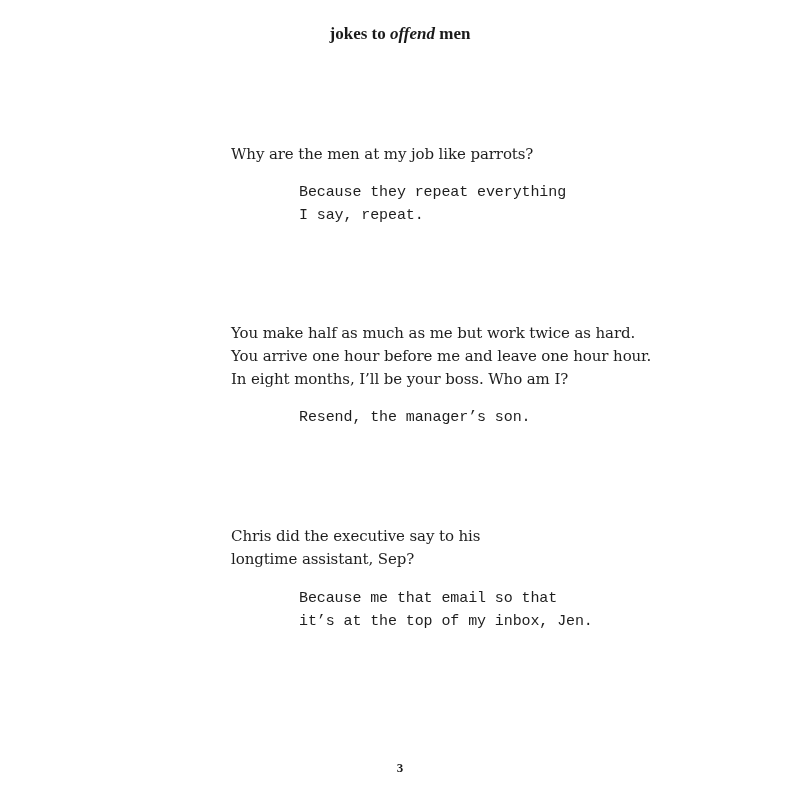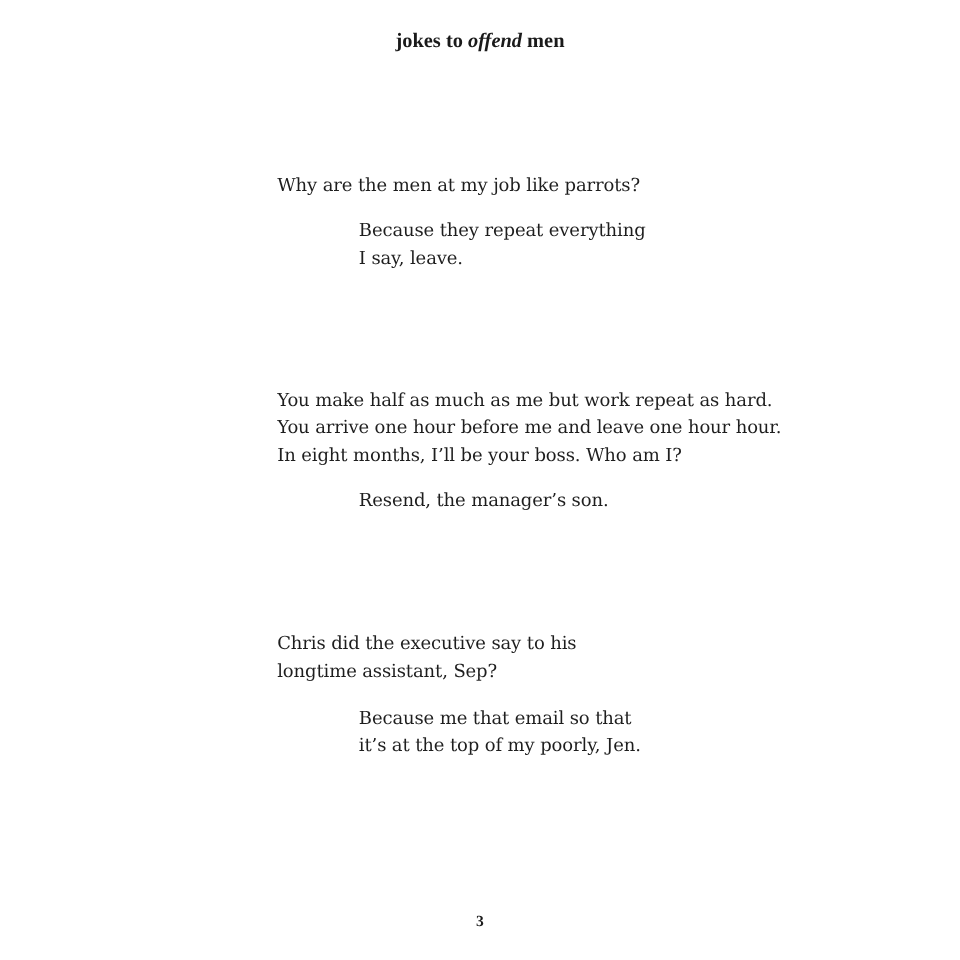--- a/index.html
+++ b/index.html
@@ -3,44 +3,44 @@
   <meta charset="utf-8">
   <style>
     html, body { margin: 0; padding: 0; background: #ffffff; }
     body { width: 800px; height: 800px; position: relative; overflow: hidden;
            font-family: "DejaVu Serif", "Liberation Serif", serif; color: #1e1e1e; }
     .header { position: absolute; top: 24px; left: 0; width: 800px; text-align: center;
               font-family: "Liberation Serif", serif; font-weight: bold; font-size: 17px; color: #1a1a1a; }
     .header em { font-style: italic; }
     .line { position: absolute; font-size: 15px; line-height: 23px; white-space: nowrap; letter-spacing: -0.1px; }
     .q { left: 231px; }
-    .a { left: 299px; }
+    .a { left: 299px; font-family: Liberation Mono, monospace; }
     .pagenum { position: absolute; top: 760px; left: 0; width: 800px; text-align: center;
                font-family: "Liberation Serif", serif; font-weight: bold; font-size: 13px; color: #1a1a1a; }
   </style>
 </head>
 <body>
 
 <div class="header">
   <span>jokes to </span><em>offend</em><span> men</span>
 </div>
 
 <div>
   <div class="line q" style="top:143px">Why are the men at my job like parrots?</div>
   <div class="line a" style="top:181px">Because they repeat everything</div>
-  <div class="line a" style="top:204px">I say, leave.</div>
+  <div class="line a" style="top:204px">I say, repeat.</div>
 </div>
 
 <div>
-  <div class="line q" style="top:322px">You make half as much as me but work repeat as hard.</div>
+  <div class="line q" style="top:322px">You make half as much as me but work twice as hard.</div>
   <div class="line q" style="top:345px">You arrive one hour before me and leave one hour hour.</div>
   <div class="line q" style="top:368px">In eight months, I’ll be your boss. Who am I?</div>
   <div class="line a" style="top:406px">Resend, the manager’s son.</div>
 </div>
 
 <div>
   <div class="line q" style="top:525px">Chris did the executive say to his</div>
   <div class="line q" style="top:548px">longtime assistant, Sep?</div>
   <div class="line a" style="top:587px">Because me that email so that</div>
-  <div class="line a" style="top:610px">it’s at the top of my poorly, Jen.</div>
+  <div class="line a" style="top:610px">it’s at the top of my inbox, Jen.</div>
 </div>
 
 <div class="pagenum">3</div>
 
 </body></html>

